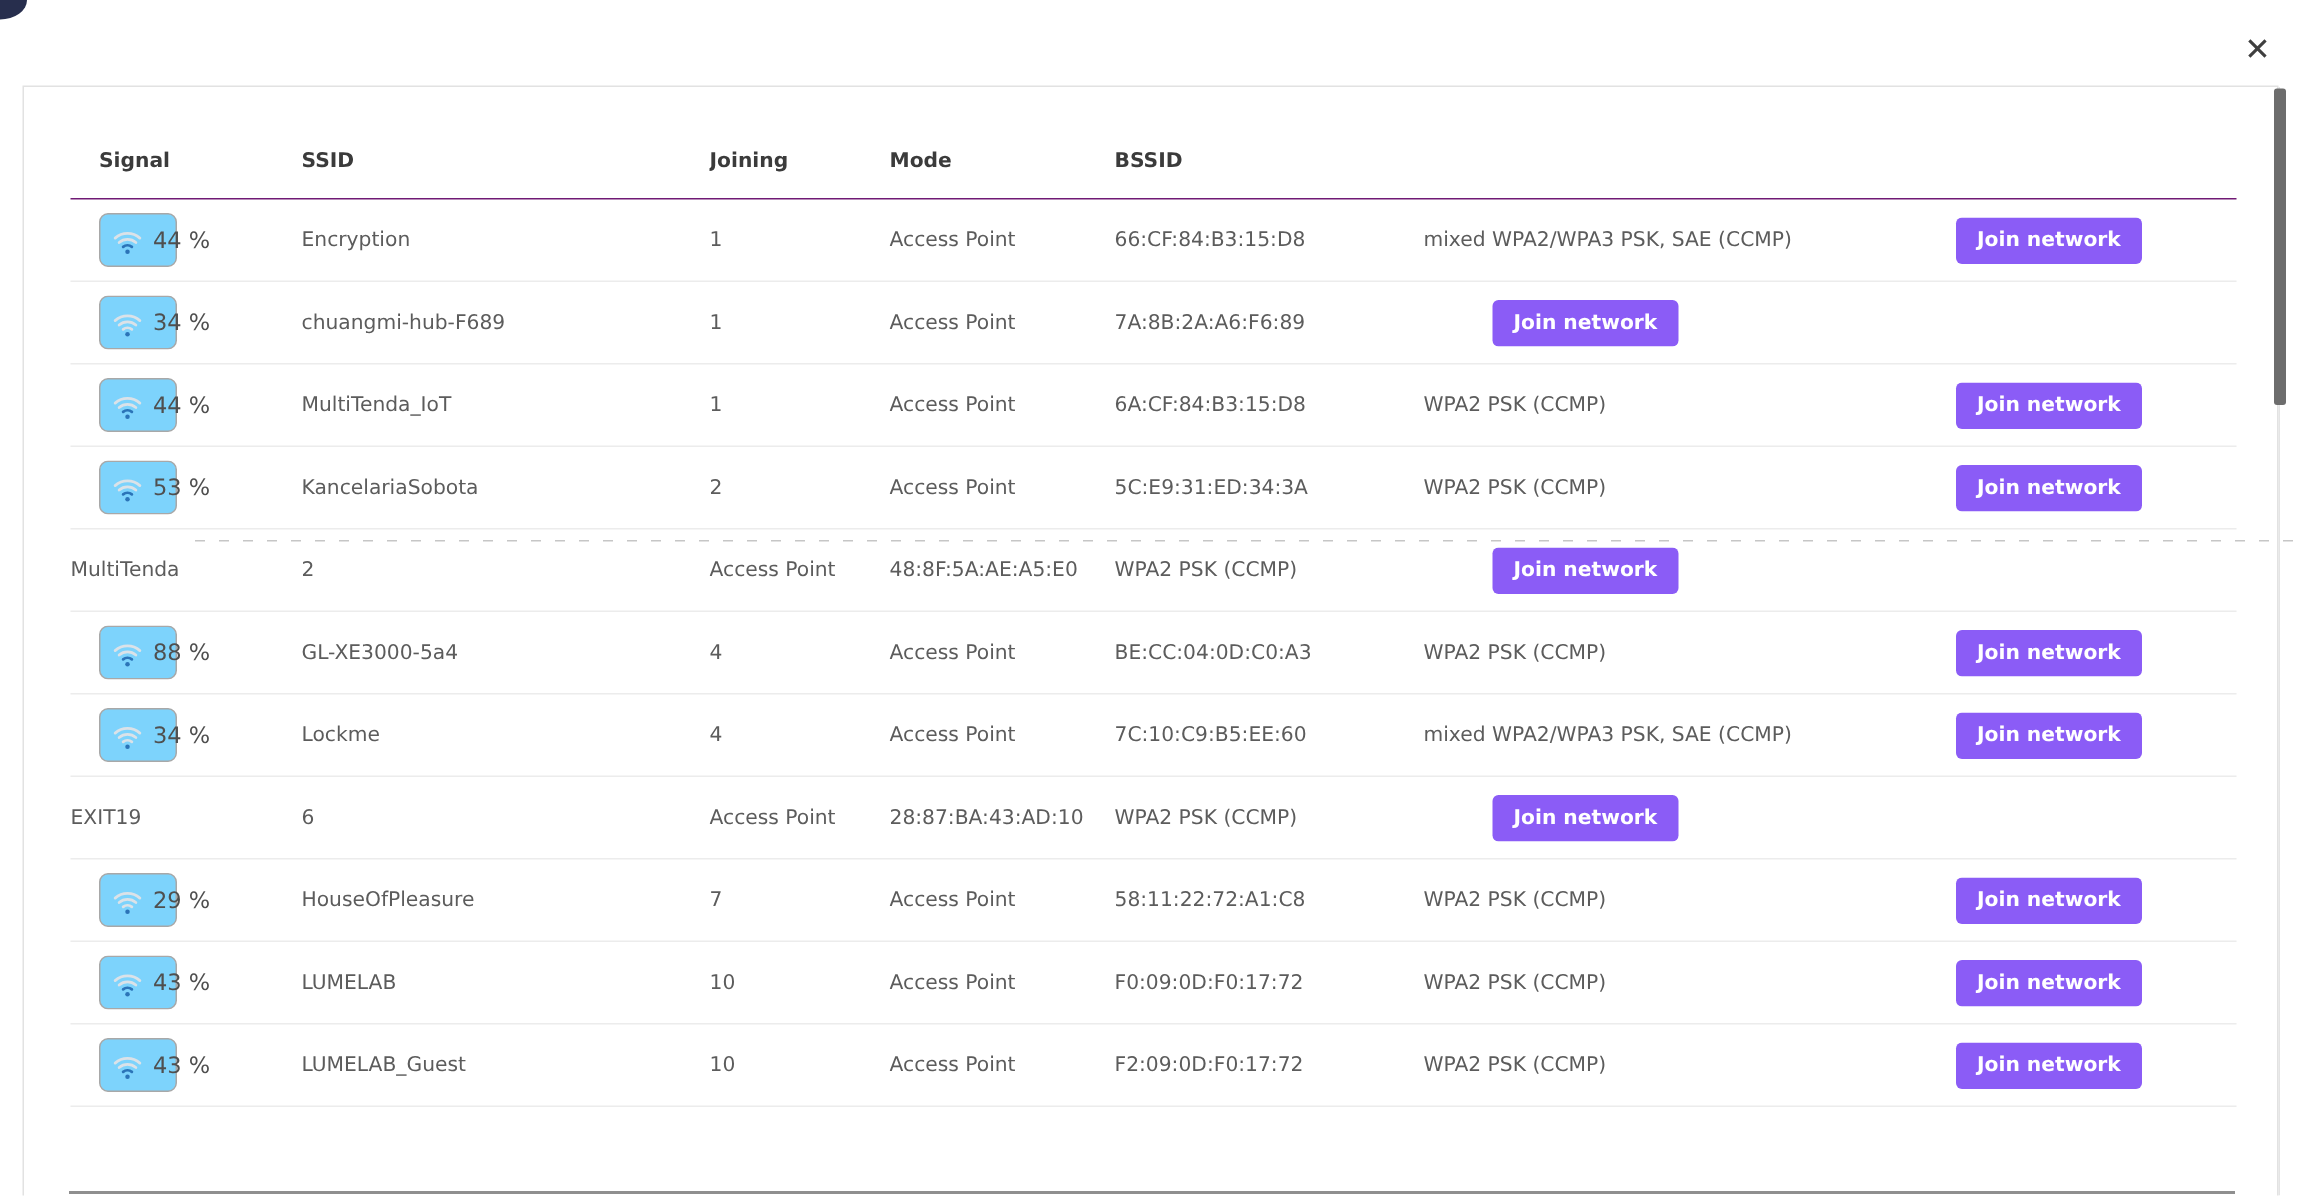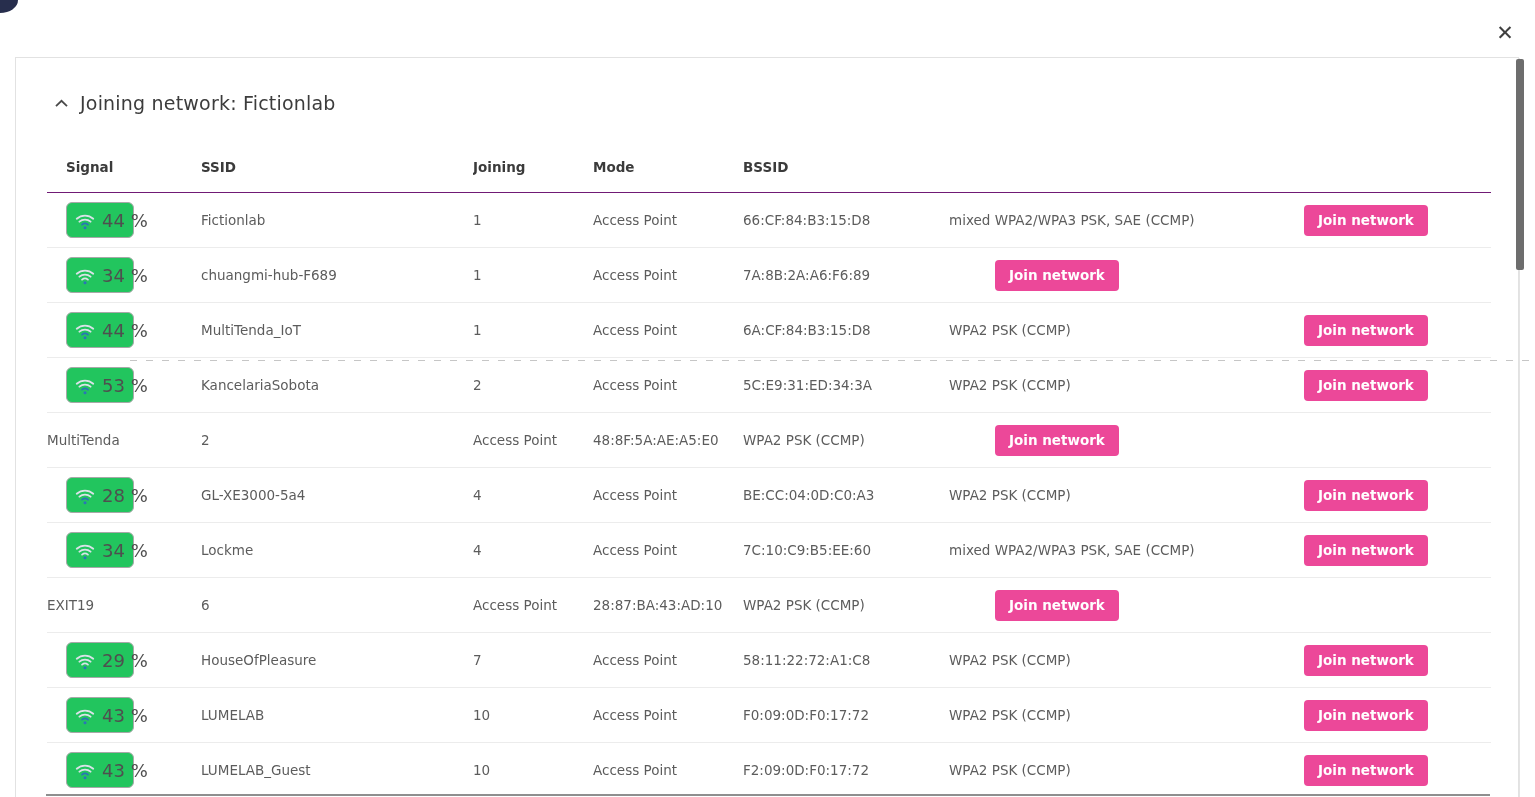--- a/index.html
+++ b/index.html
@@ -53,32 +53,32 @@
   .thead .cell:first-child { padding-left: 19px; }
   .trow {
     height: 55px;
     border-bottom: 1px solid #ececec;
     font-size: 13.5px; color: #5c5c5c;
   }
   .cell { overflow: hidden; white-space: nowrap; }
   .signal-cell { padding-left: 19px; }
   .badge {
     display: inline-flex; align-items: center; gap: 7px;
-    width: 68px; height: 36px;
+    width: 52px; height: 36px;
     padding: 0 8px 0 8px;
     border: 1px solid #a8a8a8; border-radius: 6px;
-    background: #22c55e;
-    font-size: 18px; color: #4f4f4f;
+    background: #7dd3fc;
+    font-size: 15px; color: #4f4f4f;
   }
   .wifi { display: inline-flex; margin-top: 2px; }
   .action-cell { padding-left: 46px; }
   .join-btn {
     display: inline-block;
     min-width: 119px; height: 31px;
-    background: #ec4899; color: #ffffff;
+    background: #8b5cf6; color: #ffffff;
     border: none; border-radius: 4px;
     font-size: 13.5px; font-weight: bold;
     font-family: "DejaVu Sans", "Liberation Sans", sans-serif;
     cursor: pointer; padding: 0 14px;
   }
   .dashed-line {
     position: absolute; left: 130px; top: 360px; right: 2px;
     height: 1px; z-index: 5;
     background: repeating-linear-gradient(90deg, #c6c6c6 0 7px, transparent 7px 16px);
   }
@@ -98,28 +98,20 @@
   }
 </style>
 </head>
 <body>
 
 <div class="brand-corner"></div>
 
 <button class="close-btn">✕</button>
 
 <div class="dialog">
-  <div class="title-row">
-    <span class="chevron">
-      <svg width="15" height="11" viewBox="0 0 15 11">
-        <path d="M2 8.2 L7.5 2.8 L13 8.2" fill="none" stroke="#4a4a4a" stroke-width="1.8"></path>
-      </svg>
-    </span>
-    <span class="dialog-title">Joining network: Fictionlab</span>
-  </div>
 
   <div class="nettable">
     <div class="thead" id="thead">
         <div class="cell">Signal</div>
         <div class="cell">SSID</div>
         <div class="cell">Joining</div>
         <div class="cell">Mode</div>
         <div class="cell">BSSID</div>
         <div class="cell"></div>
       </div>
@@ -131,21 +123,21 @@
                 <svg width="20" height="19" viewBox="0 0 24 21">
                   <path d="M8.5 14.2a5.4 5.4 0 0 1 7 0" stroke="#2b74b8" stroke-width="2.2" fill="none" stroke-linecap="round"></path>
                   <path d="M5.3 10.7a10.2 10.2 0 0 1 13.4 0" stroke="#dbe2e8" stroke-width="2.2" fill="none" stroke-linecap="round"></path>
                   <path d="M2.1 7.2a15 15 0 0 1 19.8 0" stroke="#dbe2e8" stroke-width="2.2" fill="none" stroke-linecap="round"></path>
                   <circle cx="12" cy="18" r="1.8" fill="#2b74b8"></circle>
                 </svg>
               </span>
         <span class="b-signal">44 %</span>
       </span>
     </div>
-    <div class="cell">Fictionlab</div>
+    <div class="cell">Encryption</div>
     <div class="cell">1</div>
     <div class="cell">Access Point</div>
     <div class="cell">66:CF:84:B3:15:D8</div>
     <div class="cell">mixed WPA2/WPA3 PSK, SAE (CCMP)</div>
     <div class="cell action-cell">
       <button class="join-btn">Join network</button>
     </div>
   </div>
 
   <div class="trow">
@@ -234,21 +226,21 @@
     <div class="cell signal-cell">
       <span class="badge">
         <span class="wifi">
                 <svg width="20" height="19" viewBox="0 0 24 21">
                   <path d="M8.5 14.2a5.4 5.4 0 0 1 7 0" stroke="#2b74b8" stroke-width="2.2" fill="none" stroke-linecap="round"></path>
                   <path d="M5.3 10.7a10.2 10.2 0 0 1 13.4 0" stroke="#dbe2e8" stroke-width="2.2" fill="none" stroke-linecap="round"></path>
                   <path d="M2.1 7.2a15 15 0 0 1 19.8 0" stroke="#dbe2e8" stroke-width="2.2" fill="none" stroke-linecap="round"></path>
                   <circle cx="12" cy="18" r="1.8" fill="#2b74b8"></circle>
                 </svg>
               </span>
-        <span class="b-signal">28 %</span>
+        <span class="b-signal">88 %</span>
       </span>
     </div>
     <div class="cell">GL-XE3000-5a4</div>
     <div class="cell">4</div>
     <div class="cell">Access Point</div>
     <div class="cell">BE:CC:04:0D:C0:A3</div>
     <div class="cell">WPA2 PSK (CCMP)</div>
     <div class="cell action-cell">
       <button class="join-btn">Join network</button>
     </div>

